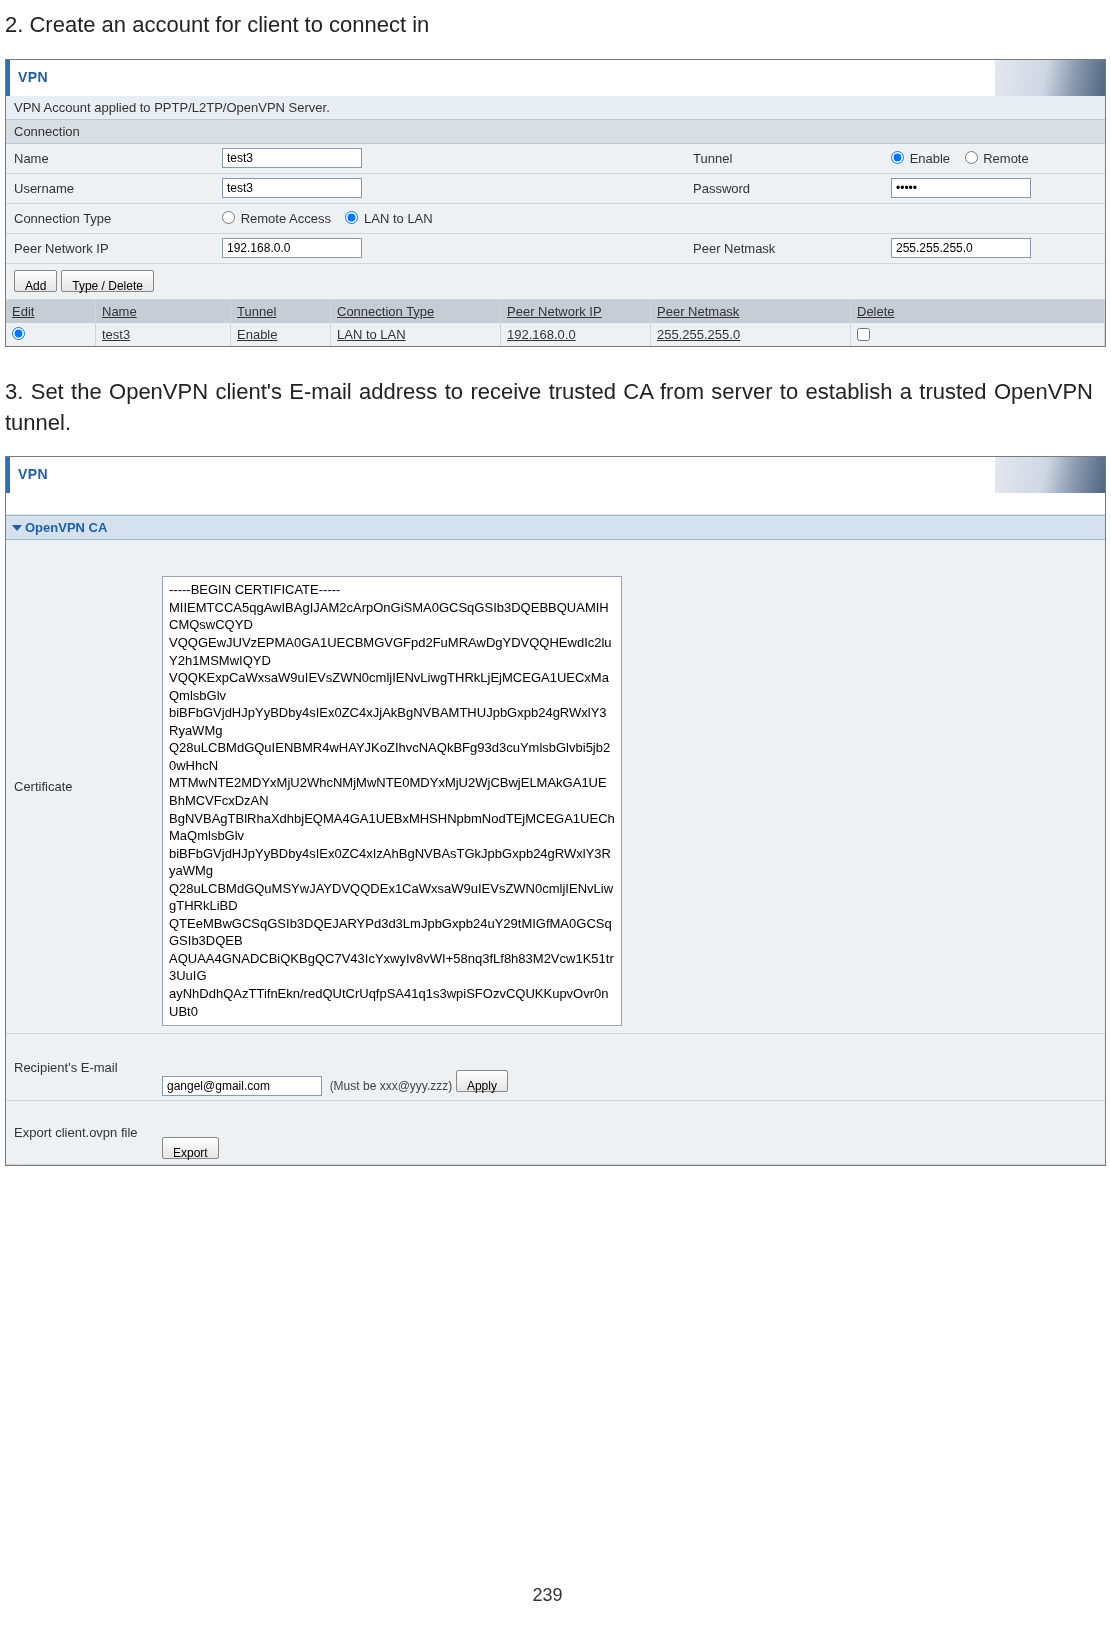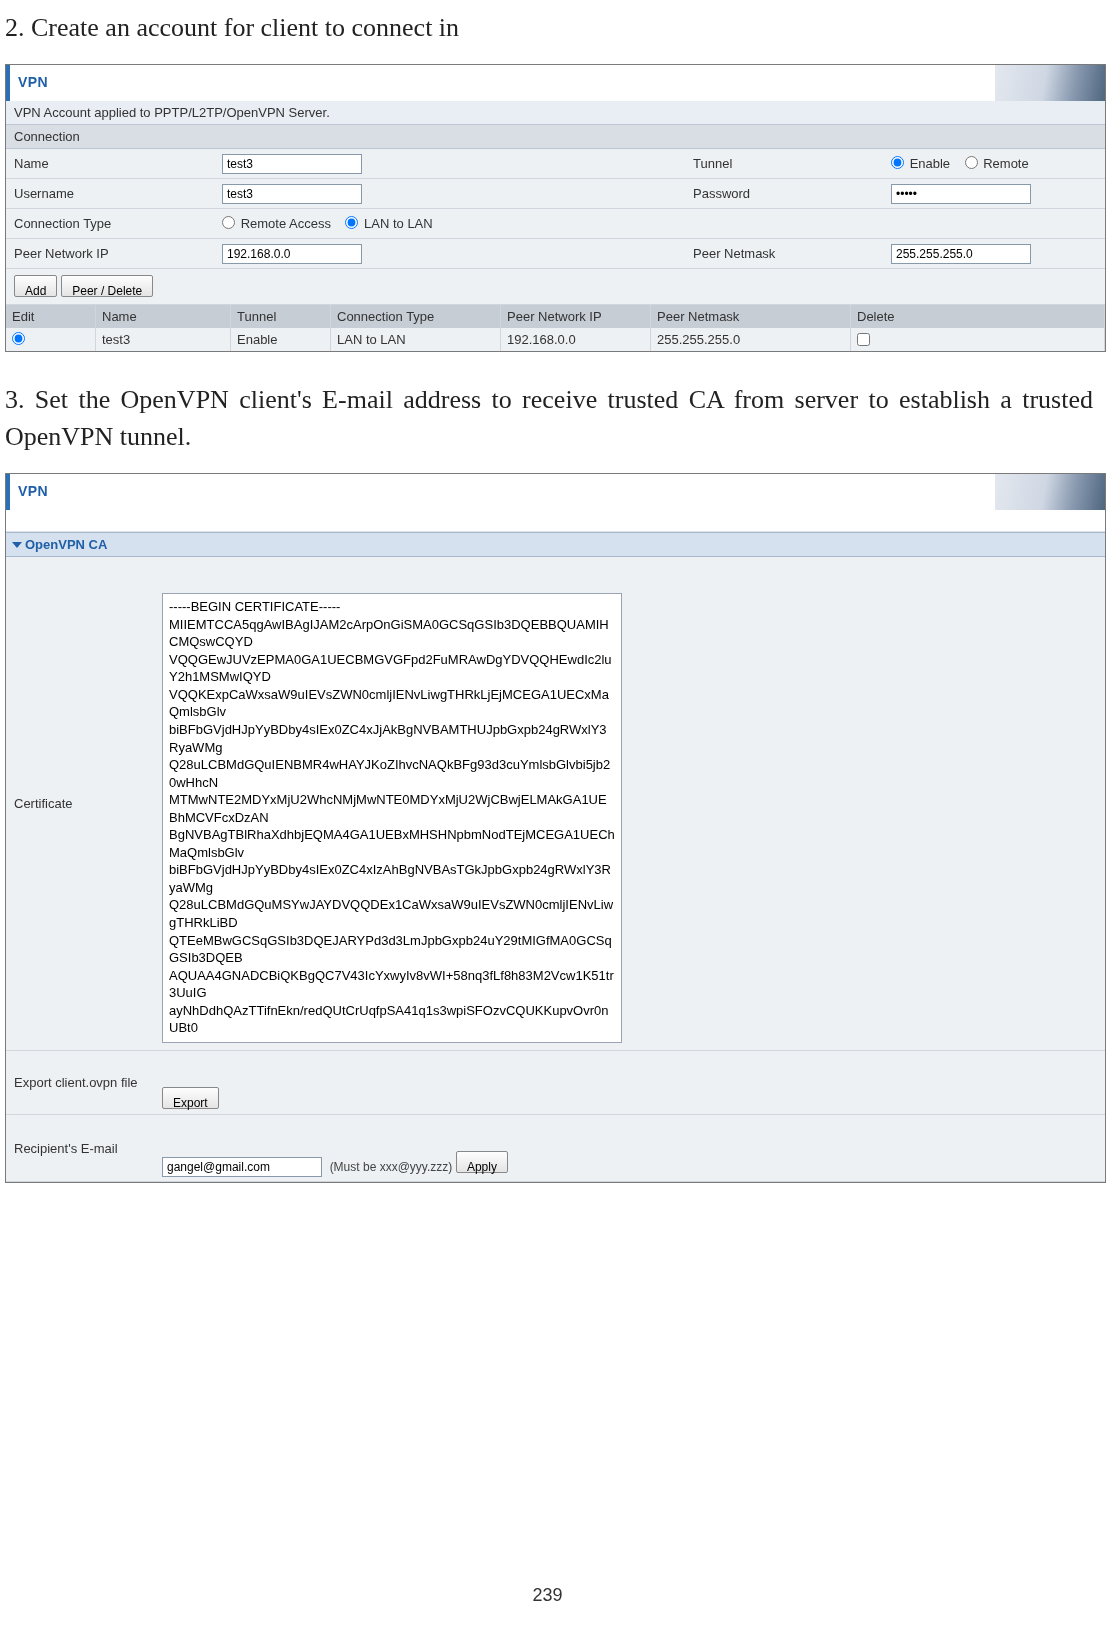--- a/index.html
+++ b/index.html
@@ -7,26 +7,25 @@
     font-family: Arial, Helvetica, sans-serif;
     background: #fff;
     color: #333;
     width: 1111px;
     height: 1640px;
     position: relative;
     padding: 10px 5px 0 5px;
     font-size: 14px;
   }
   .step-text {
-    font-size: 26px;
+    font-size: 22px;
     color: #222;
     margin: 0 13px 18px 0;
     line-height: 1.4;
     text-align: justify;
-    font-family: Liberation Serif, serif;
   }
   .panel {
     border: 1px solid #7a7a7a;
     background: #f5f5f5;
     margin-bottom: 30px;
   }
   .tab-row {
     display: flex;
     align-items: stretch;
     height: 36px;
@@ -125,20 +124,21 @@
   .btn-row { padding: 6px 8px; background: #eef1f4; border-bottom: 1px solid #cfd6de; }
   .table-header, .table-row {
     display: flex;
     font-size: 13px;
   }
   .table-header { background: #c7cdd5; color: #333; }
   .table-header .th, .table-row .td {
     padding: 4px 6px;
     border-right: 1px solid #cfd6de;
     text-align: left;
+    text-decoration: underline;
   }
   .table-row { background: #eef1f4; }
   .col-edit { width: 90px; }
   .col-name { width: 135px; }
   .col-tunnel { width: 100px; }
   .col-conn { width: 170px; }
   .col-pnet { width: 150px; }
   .col-pmask { width: 200px; }
   .col-del { flex: 1; }
   input[type="checkbox"] { vertical-align: -2px; }
@@ -228,21 +228,21 @@
   <div class="form-row">
     <div class="label">Peer Network IP</div>
     <div class="field"><input type="text" value="192.168.0.0" style=""></div>
     <div class="spacer"></div>
     <div class="label2">Peer Netmask</div>
     <div class="field2"><input type="text" value="255.255.255.0" style=""></div>
   </div>
 
   <div class="btn-row">
     <button class="btn">Add</button>
-    <button class="btn">Peer / Delete</button>
+    <button class="btn">Type / Delete</button>
   </div>
 
   <div class="table-header">
     <div class="th col-edit">Edit</div>
     <div class="th col-name">Name</div>
     <div class="th col-tunnel">Tunnel</div>
     <div class="th col-conn">Connection Type</div>
     <div class="th col-pnet">Peer Network IP</div>
     <div class="th col-pmask">Peer Netmask</div>
     <div class="th col-del">Delete</div>
@@ -286,29 +286,29 @@
 BgNVBAgTBlRhaXdhbjEQMA4GA1UEBxMHSHNpbmNodTEjMCEGA1UEChMaQmlsbGlv
 biBFbGVjdHJpYyBDby4sIEx0ZC4xIzAhBgNVBAsTGkJpbGxpb24gRWxlY3RyaWMg
 Q28uLCBMdGQuMSYwJAYDVQQDEx1CaWxsaW9uIEVsZWN0cmljIENvLiwgTHRkLiBD
 QTEeMBwGCSqGSIb3DQEJARYPd3d3LmJpbGxpb24uY29tMIGfMA0GCSqGSIb3DQEB
 AQUAA4GNADCBiQKBgQC7V43IcYxwyIv8vWI+58nq3fLf8h83M2Vcw1K51tr3UuIG
 ayNhDdhQAzTTifnEkn/redQUtCrUqfpSA41q1s3wpiSFOzvCQUKKupvOvr0nUBt0</textarea>
     </div>
   </div>
 
   <div class="ca-row">
-    <div class="ca-label">Export client.ovpn file</div>
-    <div class="ca-field">
-      <button class="btn">Export</button>
-    </div>
-  </div>
-
-  <div class="ca-row">
     <div class="ca-label">Recipient's E-mail</div>
     <div class="ca-field">
       <input type="text" style="width: 160px;" value="gangel@gmail.com">
       <span class="hint">(Must be xxx@yyy.zzz)</span>
       <button class="btn">Apply</button>
     </div>
   </div>
+
+  <div class="ca-row">
+    <div class="ca-label">Export client.ovpn file</div>
+    <div class="ca-field">
+      <button class="btn">Export</button>
+    </div>
+  </div>
 </div>
 
 <div class="page-num">239</div>
 
 </body></html>

